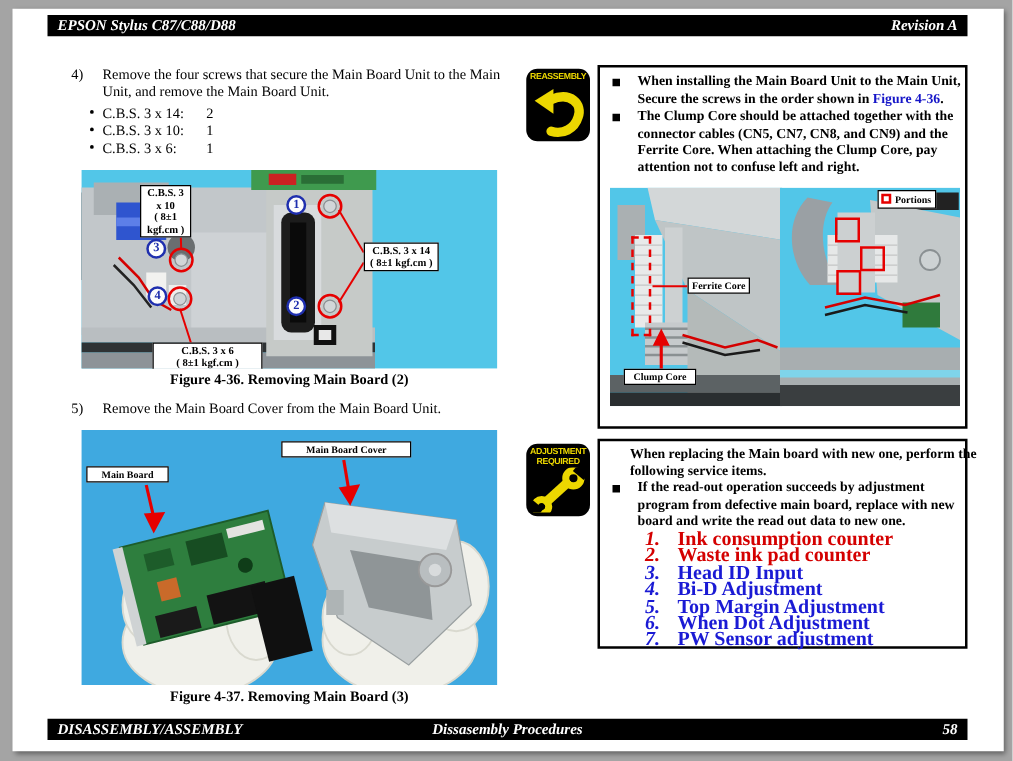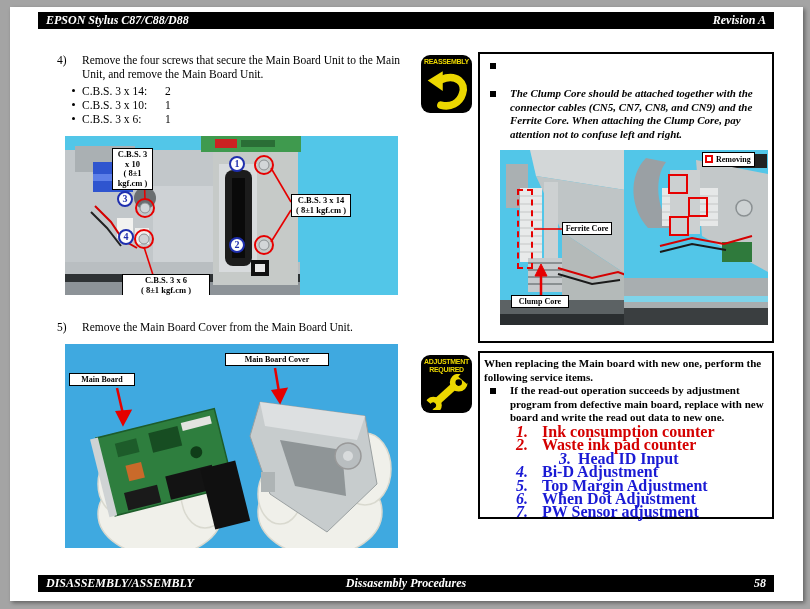--- a/index.html
+++ b/index.html
@@ -42,29 +42,29 @@
 
   .notebox{position:absolute;border:2px solid #000;background:#fff;}
   .box1{left:468px;top:45px;width:296px;height:291px;}
   .box2{left:468px;top:344px;width:296px;height:168px;}
   .nb-text{position:absolute;font-weight:bold;font-size:11px;line-height:13.5px;}
   .sq{position:absolute;width:6px;height:6px;background:#000;}
   .reflink{color:#1515c8;}
 
   .fig38{position:absolute;left:4px;top:96px;width:284px;height:175px;}
   .ph{position:absolute;top:0;height:175px;overflow:hidden;}
-  .phL{left:16px;width:138px;}
+  .phL{left:4px;width:138px;}
   .phR{left:140px;width:144px;}
   .cap38{position:absolute;left:0;top:273px;width:100%;text-align:center;font-weight:bold;font-size:11px;}
   .dashedbox{position:absolute;border:2px dashed #e60000;z-index:3;}
   .redsq{position:absolute;border:2px solid #e60000;z-index:3;}
   .legend{position:absolute;background:#fff;border:1px solid #000;font-weight:bold;font-size:8px;line-height:13px;z-index:4;padding:0 3px 0 2px;}
   .legend .lsq{display:inline-block;width:8px;height:8px;border:2px solid #e60000;vertical-align:-1px;margin-right:3px;}
 
-  .adj-intro{position:absolute;left:4px;top:4px;width:282px;font-weight:bold;font-size:11px;line-height:13.5px;}
+  .adj-intro{position:absolute;left:24px;top:4px;width:282px;font-weight:bold;font-size:11px;line-height:13.5px;}
   .adj-bullet-text{position:absolute;left:30px;top:31px;width:258px;font-weight:bold;font-size:11px;line-height:13.5px;}
   .adj-items{position:absolute;left:36px;top:72px;font-weight:bold;font-size:16px;}
   .adj-item{height:13.4px;line-height:13.4px;}
   .adj-item .num{display:inline-block;width:26px;font-style:italic;}
   svg{display:block;}
 </style>
 </head>
 <body>
 
 <div class="page">
@@ -155,20 +155,21 @@
     </div>
     <div class="callout" style="left:57px;top:138px;width:88px;">
       <div>C.B.S. 3 x 6</div>
       <div>( 8±1 kgf.cm )</div>
     </div>
     <div class="marker" style="left:164px;top:20px;">1</div>
     <div class="marker" style="left:164px;top:101px;">2</div>
     <div class="marker" style="left:52px;top:55px;">3</div>
     <div class="marker" style="left:53px;top:93px;">4</div>
   </div>
+  <div class="figcap cap36">Figure 4-36.  Removing Main Board (2)</div>
 
   <div class="step step5">
     <span class="stepnum">5)</span>
     <span class="steptext">Remove the Main Board Cover from the Main Board Unit.</span>
   </div>
 
   <div class="figphoto fig37">
     <svg width="333" height="204" viewBox="0 0 333 204">
       <rect x="0" y="0" width="333" height="204" fill="#3fa9e0"></rect>
 
@@ -207,33 +208,35 @@
       <g stroke="#e60000" stroke-width="2.5" fill="#e60000">
         <line x1="52" y1="44" x2="58" y2="70"></line>
         <polygon points="58,80 52,68 65,67"></polygon>
         <line x1="210" y1="24" x2="214" y2="48"></line>
         <polygon points="215,58 208,47 221,45"></polygon>
       </g>
     </svg>
     <div class="plabel" style="left:4px;top:29px;width:66px;">Main Board</div>
     <div class="plabel" style="left:160px;top:9px;width:104px;">Main Board Cover</div>
   </div>
+  <div class="figcap cap37">Figure 4-37.  Removing Main Board (3)</div>
 
   <div class="badge badge1">
     <div class="badge-label">REASSEMBLY</div>
     <svg width="47" height="44" viewBox="0 0 50 44" style="margin:2px auto 0;">
       <polygon points="5,12 21,2 21,23" fill="#ecd700"></polygon>
       <path d="M19,11 C36,4 46,15 42,26 C39,36 29,41 19,38" fill="none" stroke="#ecd700" stroke-width="8" stroke-linecap="round"></path>
     </svg>
   </div>
 
   <div class="notebox box1">
     <span class="sq" style="left:10px;top:9px;"></span>
+    <div class="nb-text" style="left:30px;top:5px;width:260px;"><span>When installing the Main Board Unit to the Main Unit, Secure the screws in the order shown in </span><span class="reflink">Figure 4-36</span><span>.</span></div>
     <span class="sq" style="left:10px;top:37px;"></span>
-    <div class="nb-text" style="left:30px;top:33px;width:260px;font-style:italic;">The Clump Core should be attached together with the connector cables (CN5, CN7, CN8, and CN9) and the Ferrite Core. When attaching the Clump Core, pay attention not to confuse left and right.</div>
+    <div class="nb-text" style="left:30px;top:33px;width:260px;">The Clump Core should be attached together with the connector cables (CN5, CN7, CN8, and CN9) and the Ferrite Core. When attaching the Clump Core, pay attention not to confuse left and right.</div>
 
     <div class="fig38">
 
       <div class="ph phL">
         <svg width="138" height="175" viewBox="0 0 138 175">
           <rect x="0" y="0" width="138" height="175" fill="#52c6e8"></rect>
           <polygon points="30,0 138,0 138,42 36,26" fill="#d3d7d8"></polygon>
           <polygon points="36,26 138,42 138,132 62,82" fill="#bfc5c6"></polygon>
           <rect x="6" y="14" width="22" height="44" fill="#aab0b2"></rect>
           <rect x="20" y="38" width="22" height="74" fill="#e8eaea"></rect>
@@ -288,21 +291,21 @@
           </g>
           <rect x="46" y="20" width="30" height="64" fill="#ccd0d1"></rect>
           <circle cx="120" cy="58" r="8" fill="#cdd2d3" stroke="#8a9092" stroke-width="1.5"></circle>
           <rect x="98" y="92" width="30" height="20" fill="#2f7a3c"></rect>
           <polyline points="36,96 68,88 100,94 128,86" fill="none" stroke="#d40000" stroke-width="2"></polyline>
           <polyline points="36,102 68,94 102,100" fill="none" stroke="#1a1a1a" stroke-width="2"></polyline>
           <rect x="0" y="128" width="144" height="47" fill="#a8aeb0"></rect>
           <rect x="0" y="146" width="144" height="6" fill="#7fd4ea"></rect>
           <rect x="0" y="158" width="144" height="17" fill="#3a3e40"></rect>
         </svg>
-        <div class="legend" style="left:78px;top:2px;"><span class="lsq"></span><span>Removing</span></div>
+        <div class="legend" style="left:78px;top:2px;"><span class="lsq"></span><span>Portions</span></div>
         <div class="redsq" style="left:44px;top:24px;width:20px;height:20px;"></div>
         <div class="redsq" style="left:64px;top:47px;width:20px;height:20px;"></div>
         <div class="redsq" style="left:45px;top:66px;width:20px;height:20px;"></div>
       </div>
       <div class="cap38">Figure 4-38.  Attaching Clump Core</div>
     </div>
   </div>
 
   <div class="badge badge2">
     <div class="badge-label">ADJUSTMENT</div>
@@ -316,21 +319,21 @@
     </svg>
   </div>
 
   <div class="notebox box2">
     <div class="adj-intro">When replacing the Main board with new one, perform the following service items.</div>
     <span class="sq" style="left:10px;top:35px;"></span>
     <div class="adj-bullet-text">If the read-out operation succeeds by adjustment program from defective main board, replace with new board and write the read out data to new one.</div>
     <div class="adj-items">
       <div class="adj-item" style="color: rgb(212, 0, 0);"><span class="num">1.</span><span>Ink consumption counter</span></div>
       <div class="adj-item" style="color: rgb(212, 0, 0);"><span class="num">2.</span><span>Waste ink pad counter</span></div>
-      <div class="adj-item" style="color: rgb(26, 26, 212); text-align: center;"><span class="num">3.</span><span>Head ID Input</span></div>
+      <div class="adj-item" style="color: rgb(26, 26, 212);"><span class="num">3.</span><span>Head ID Input</span></div>
       <div class="adj-item" style="color: rgb(26, 26, 212);"><span class="num">4.</span><span>Bi-D Adjustment</span></div>
       <div class="adj-item" style="color: rgb(26, 26, 212);"><span class="num">5.</span><span>Top Margin Adjustment</span></div>
       <div class="adj-item" style="color: rgb(26, 26, 212);"><span class="num">6.</span><span>When Dot Adjustment</span></div>
       <div class="adj-item" style="color: rgb(26, 26, 212);"><span class="num">7.</span><span>PW Sensor adjustment</span></div>
     </div>
   </div>
 
   <div class="bar ftr">
     <span class="ctr">Dissasembly Procedures</span>
     <span class="lft">DISASSEMBLY/ASSEMBLY</span>

